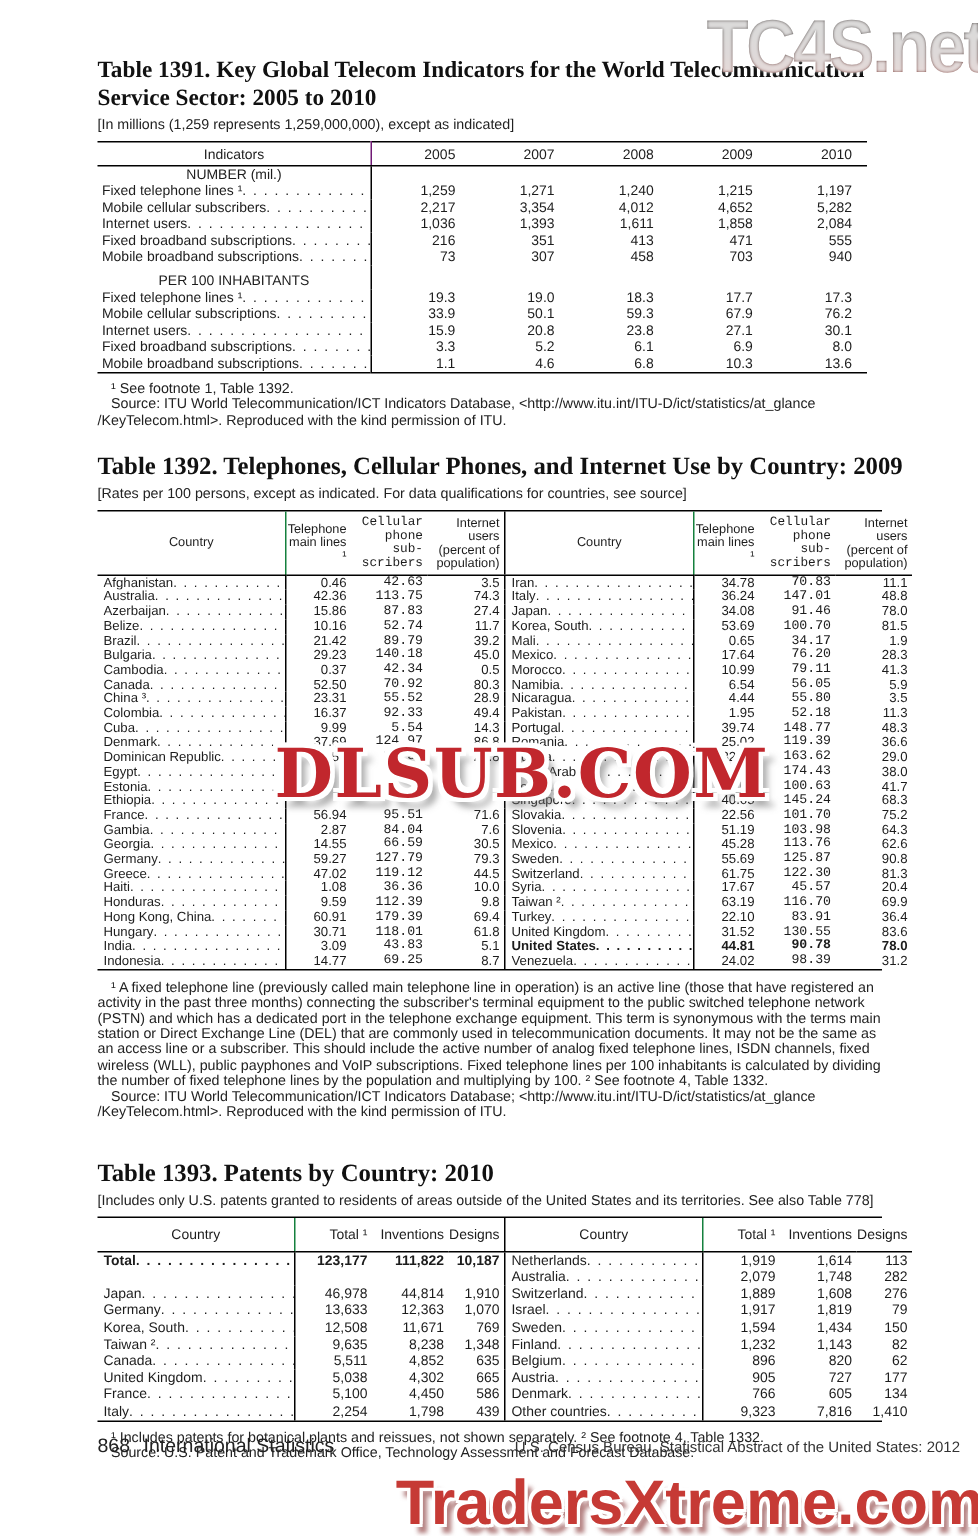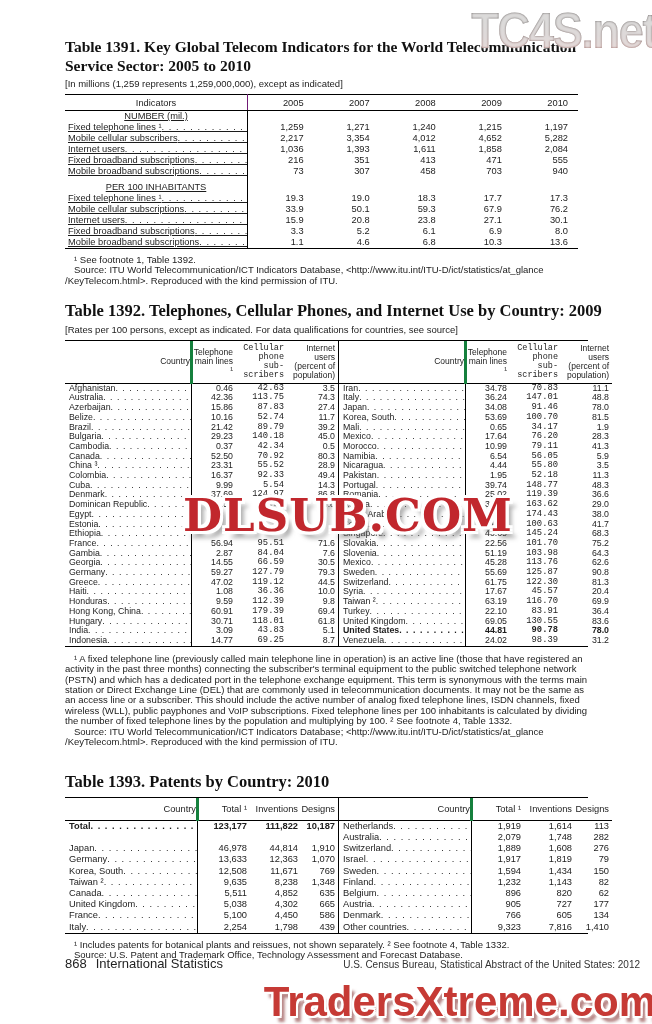--- a/index.html
+++ b/index.html
@@ -25,31 +25,31 @@
   .ldr{flex:1;overflow:hidden;white-space:nowrap;color:#1c1c1c;}
   .ldr::after{content:" . . . . . . . . . . . . . . . . . . . . . . . . . . . . . . . . . . .";letter-spacing:1px;}
 
   
   #t1391{width:513px;margin-top:5px;border-top:1.5px solid #000;border-bottom:1px solid #000;
          font-size:9.3px;}
   #t1391 th{border-bottom:1px solid #000;font-size:9.3px;}
   #t1391 .hind{width:182px;text-align:center;border-right:1px solid #701a75;height:15px;}
   #t1391 .hy{text-align:right;padding-right:10px;}
   #t1391 td{height:11px;line-height:11px;}
-  #t1391 td.c{width:182px;border-right:1px solid #000;padding-left:3px;text-decoration:underline;}
+  #t1391 td.c{width:182px;border-right:1px solid #000;padding-left:3px;}
   #t1391 td.sec{text-align:center;padding-left:0;}
   #t1391 td.v{padding-right:10px;}
   #t1391 tr.gap td{padding-top:5px;}
 
   
   .twowrap{display:flex;width:523px;border-top:1.5px solid #000;border-bottom:1px solid #000;}
   .half{width:261px;}
   .half.right{border-left:1px solid #000;}
   .half th{border-bottom:1px solid #000;vertical-align:middle;font-size:8.5px;line-height:9px;}
-  .half .hc{text-align:right;border-right:3px solid #15803d;}
+  .half .hc{text-align:center;border-right:1px solid #15803d;}
   .half .hv{text-align:right;padding:3px 3px 3px 0;margin-top:36px;}
   .half td{line-height:9.7px;font-size:8.8px;height:9.7px;}
   .half td.c{border-right:1px solid #000;padding-left:4px;}
   .half td.v{padding-right:3px;}
   #t1392L .c,#t1392R .c{width:125px;}
   #t1392L .w1,#t1392R .w1{width:40px;}
   #t1392L .w2,#t1392R .w2{width:48px;font-family:Liberation Mono, monospace;}
   #t1392L .w3,#t1392R .w3{width:48px;}
   #t1393wrap .half td{line-height:11.2px;height:11.2px;font-size:9.3px;}
   #t1393wrap .half th{font-size:9.3px;line-height:10px;height:16px;}
@@ -858,21 +858,21 @@
                 <td class="v w2">83.91</td>
                 <td class="v w3">36.4</td>
               </tr>
               <tr>
                 <td class="c">
                   <div class="cw">
                     <span class="cl">United Kingdom</span>
                     <span class="ldr"></span>
                   </div>
                 </td>
-                <td class="v w1">69.05</td>
+                <td class="v w1">31.52</td>
                 <td class="v w2">130.55</td>
                 <td class="v w3">83.6</td>
               </tr>
               <tr class="bold">
                 <td class="c">
                   <div class="cw">
                     <span class="cl">United States</span>
                     <span class="ldr"></span>
                   </div>
                 </td>
@@ -896,20 +896,21 @@
       </div>
 
       <div class="fnblock" style="margin-top:7px;">
         <p class="fn">¹ A fixed telephone line (previously called main telephone line in operation) is an active line (those that have registered an activity in the past three months) connecting the subscriber's terminal equipment to the public switched telephone network (PSTN) and which has a dedicated port in the telephone exchange equipment. This term is synonymous with the terms main station or Direct Exchange Line (DEL) that are commonly used in telecommunication documents. It may not be the same as an access line or a subscriber. This should include the active number of analog fixed telephone lines, ISDN channels, fixed wireless (WLL), public payphones and VoIP subscriptions. Fixed telephone lines per 100 inhabitants is calculated by dividing the number of fixed telephone lines by the population and multiplying by 100. ² See footnote 4, Table 1332.</p>
         <p class="fn">Source: ITU World Telecommunication/ICT Indicators Database; &lt;http://www.itu.int/ITU-D/ict/statistics/at_glance /KeyTelecom.html&gt;. Reproduced with the kind permission of ITU.</p>
       </div>
     </div>
 
     <div style="margin-top:26px;">
       <div class="tbl-title one-line">Table 1393. Patents by Country: 2010</div>
+      <div class="bracket">[Includes only U.S. patents granted to residents of areas outside of the United States and its territories. See also Table 778]</div>
 
       <div class="twowrap" id="t1393wrap" style="margin-top:5px;">
         <table class="half" id="t1393L">
           <thead>
             <tr>
               <th class="hc c">Country</th>
               <th class="hv w1">Total ¹</th>
               <th class="hv w2">Inventions</th>
               <th class="hv w3">Designs</th>
             </tr>

